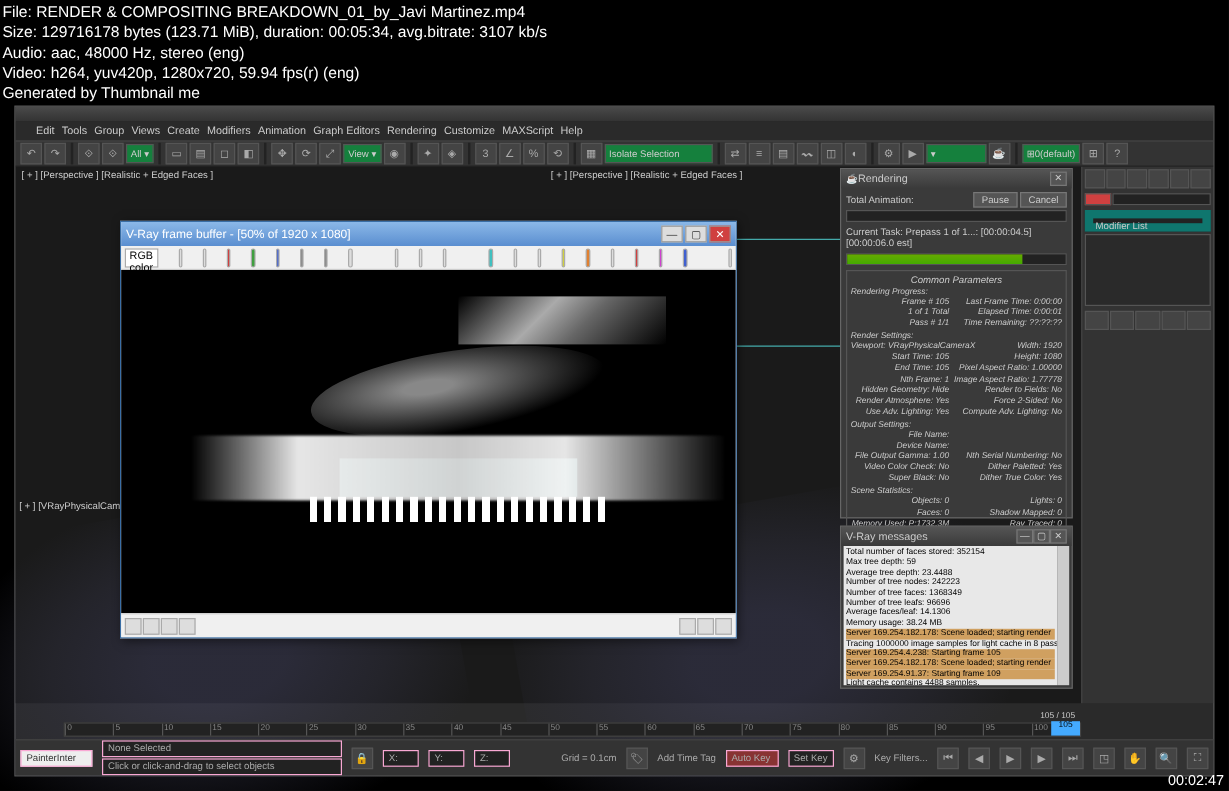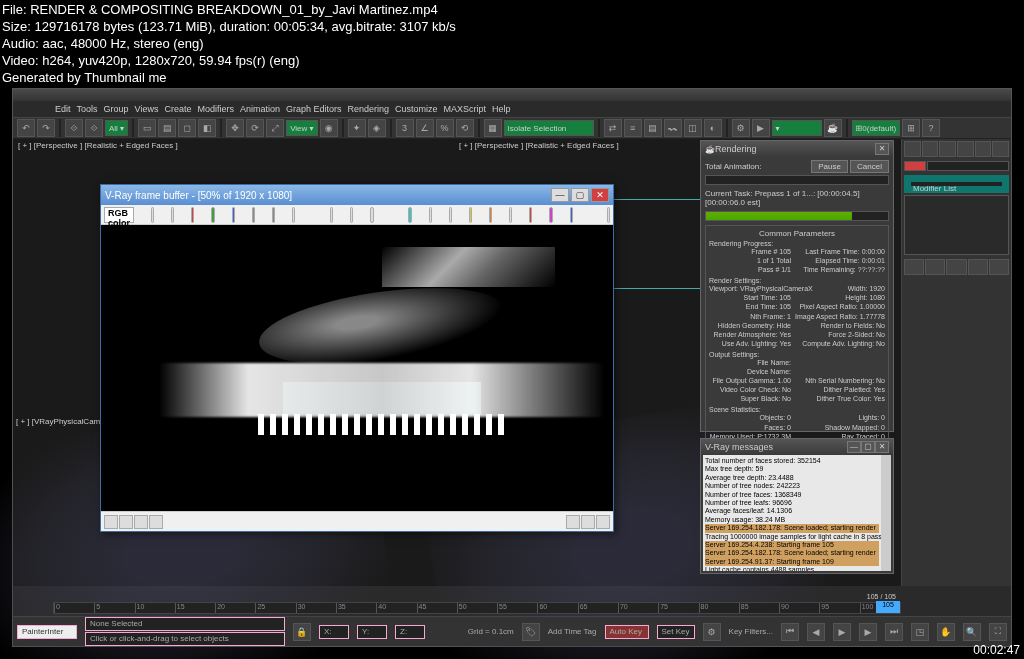--- a/index.html
+++ b/index.html
@@ -1,20 +1,20 @@
 <!DOCTYPE html>
 <html><head>
 <meta charset="utf-8">
 <style>
 * { margin: 0; padding: 0; box-sizing: border-box; font-family: Arial, sans-serif; }
 body { width: 1024px; height: 659px; background: #000; overflow: hidden; position: relative; color: #fff; }
 .file-info { position: absolute; top: 2px; left: 2px; font-size: 13px; line-height: 1.3; z-index: 100; }
 .app-window { position: absolute; top: 88px; left: 12px; right: 12px; bottom: 12px; background: #2a2a2a; border: 1px solid #555; }
 .titlebar { height: 12px; background: linear-gradient(#4a4a4a,#333); display: flex; align-items: center; padding: 0 4px; }
-.menubar { height: 16px; background: #2a2a2a; display: flex; gap: 6px; padding: 0 42px; font-size: 9px; color: #ccc; align-items: center; }
+.menubar { height: 16px; background: #2a2a2a; display: flex; gap: 6px; padding: 0 17px; font-size: 9px; color: #ccc; align-items: center; }
 .menubar span { cursor: pointer; }
 .toolbar { height: 22px; background: #333; display: flex; align-items: center; gap: 2px; padding: 0 4px; border-top: 1px solid #444; border-bottom: 1px solid #222; }
 .tool-btn { width: 18px; height: 18px; background: #444; border: 1px solid #555; display: inline-flex; align-items: center; justify-content: center; font-size: 9px; color: #aaa; }
 .tool-sep { width: 2px; height: 18px; background: #222; margin: 0 2px; }
 .tool-combo { height: 16px; background: #15803d; border: 1px solid #555; color: #ccc; font-size: 8px; padding: 0 3px; display: inline-flex; align-items: center; }
 .viewport-area { position: absolute; top: 50px; left: 0; right: 110px; bottom: 60px; background: #1a1a1a; }
 .viewport-label { position: absolute; font-size: 8px; color: #ccc; padding: 2px; }
 .vp-tl { top: 0; left: 3px; }
 .vp-tr { top: 0; left: 50%; }
 .vp-bl-label { position: absolute; top: 278px; left: 3px; font-size: 8px; color: #ccc; }
@@ -30,21 +30,21 @@
 .status-field { background: #222; border: 1px solid #f9a8d4; padding: 1px 4px; min-width: 30px; height: 14px; }
 .timecode { position: absolute; bottom: 2px; right: 4px; font-size: 12px; color: #fff; z-index: 200; }
 
 
 .vfb { position: absolute; top: 184px; left: 100px; width: 514px; height: 348px; background: #e8e8e8; border: 1px solid #3a6ea5; box-shadow: 2px 2px 8px rgba(0,0,0,0.5); z-index: 50; }
 .vfb-title { height: 20px; background: linear-gradient(#8bb8e8,#5a8ed0); display: flex; align-items: center; padding: 0 4px; font-size: 10px; color: #fff; }
 .vfb-title-text { flex: 1; }
 .vfb-ctrl { display: flex; gap: 2px; }
 .vfb-ctrl span { width: 18px; height: 14px; background: #ddd; border: 1px solid #999; display: inline-flex; align-items: center; justify-content: center; font-size: 9px; color: #333; }
 .vfb-ctrl .close { background: #d04040; color: #fff; }
-.vfb-toolbar { height: 20px; display: flex; align-items: center; gap: 17px; padding: 0 3px; background: #f0f0f0; border-bottom: 1px solid #ccc; font-weight: bold; }
+.vfb-toolbar { height: 20px; display: flex; align-items: center; gap: 17px; padding: 0 3px; background: #f0f0f0; border-bottom: 1px solid #ccc; }
 .vfb-tb { width: 16px; height: 16px; border: 1px solid #aaa; background: #ddd; border-radius: 2px; }
 .vfb-tb.r { background: #d04040; } .vfb-tb.g { background: #40a040; } .vfb-tb.b { background: #4060d0; }
 .vfb-tb.c { background: #40c0c0; } .vfb-tb.y { background: #d0d040; } .vfb-tb.m { background: #d040d0; }
 .vfb-tb.o { background: #e08030; } .vfb-tb.gr { background: #888; }
 .vfb-combo { height: 16px; background: #fff; border: 1px solid #aaa; font-size: 9px; padding: 0 3px; width: 70px; color: #000; }
 .vfb-content { position: absolute; top: 40px; left: 0; right: 0; bottom: 20px; background: #000; overflow: hidden; }
 .vfb-render { position: absolute; inset: 8px; background: #000; }
 .render-shape1 { position: absolute; top: 22%; left: 30%; width: 50%; height: 25%; background: radial-gradient(ellipse at 40% 40%, #888 10%, #444 40%, transparent 70%); border-radius: 50%; transform: rotate(-8deg); }
 .render-shape2 { position: absolute; top: 48%; left: 10%; width: 90%; height: 20%; background: linear-gradient(90deg, transparent 0%, #fff 20%, #ddd 50%, #fff 70%, transparent 100%); opacity: 0.9; filter: blur(1px); }
 .render-shape3 { position: absolute; top: 55%; left: 35%; width: 40%; height: 12%; background: #5a8080; }
@@ -56,21 +56,21 @@
 
 .rdlg { position: absolute; top: 140px; left: 700px; width: 194px; height: 292px; background: #3a3a3a; border: 1px solid #666; z-index: 60; font-size: 8px; color: #ccc; }
 .rdlg-title { height: 16px; background: linear-gradient(#555,#3a3a3a); display: flex; align-items: center; padding: 0 4px; }
 .rdlg-title-text { flex: 1; font-size: 9px; }
 .rdlg-close { width: 14px; height: 12px; background: #555; border: 1px solid #777; text-align: center; font-size: 8px; }
 .rdlg-body { padding: 4px; }
 .rdlg-row { display: flex; justify-content: space-between; padding: 1px 0; font-size: 8px; }
 .rdlg-btn { background: #555; border: 1px solid #777; padding: 1px 6px; font-size: 8px; color: #ccc; }
 .rdlg-progress { height: 10px; background: #222; border: 1px solid #555; margin: 3px 0; position: relative; }
 .rdlg-progress-fill { position: absolute; top: 0; left: 0; bottom: 0; width: 80%; background: linear-gradient(#6a0,#4a0); }
-.rdlg-section { border: 1px solid #555; margin-top: 4px; padding: 3px; }
+.rdlg-section { border: 1px solid #555; margin-top: 4px; padding: 3px; font-style: italic; }
 .rdlg-section-title { text-align: center; font-size: 8px; margin-bottom: 2px; }
 .rdlg-line { font-size: 7px; line-height: 1.3; display: flex; justify-content: space-between; }
 .rdlg-line span:first-child { text-align: right; min-width: 85px; padding-right: 3px; }
 
 
 .vmsg { position: absolute; top: 438px; left: 700px; width: 194px; height: 136px; background: #3a3a3a; border: 1px solid #666; z-index: 60; }
 .vmsg-title { height: 16px; background: linear-gradient(#555,#3a3a3a); display: flex; align-items: center; padding: 0 4px; font-size: 9px; color: #ccc; }
 .vmsg-body { position: absolute; top: 16px; left: 2px; right: 12px; bottom: 2px; background: #e8e8e8; overflow: hidden; font-size: 7px; color: #000; padding: 2px; }
 .vmsg-line { line-height: 1.2; white-space: nowrap; }
 .vmsg-line.hl { background: #d0a060; }

